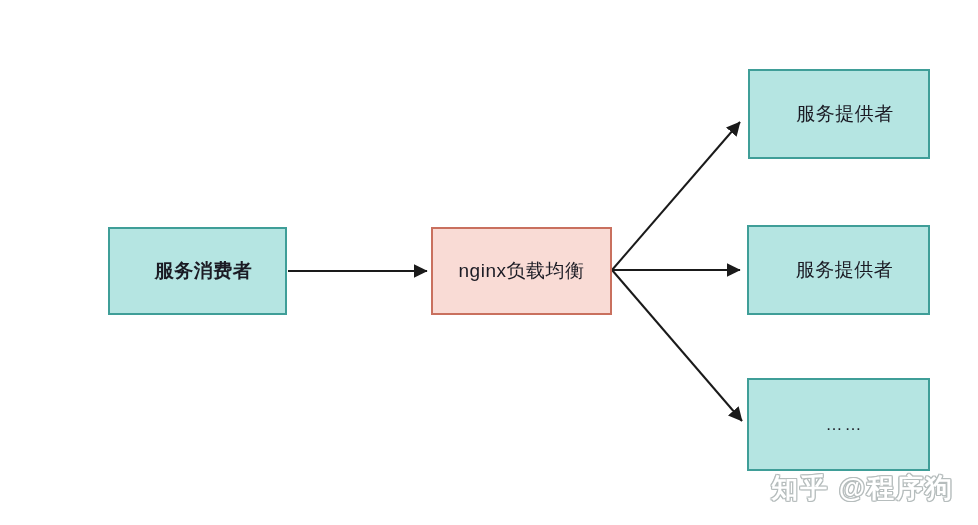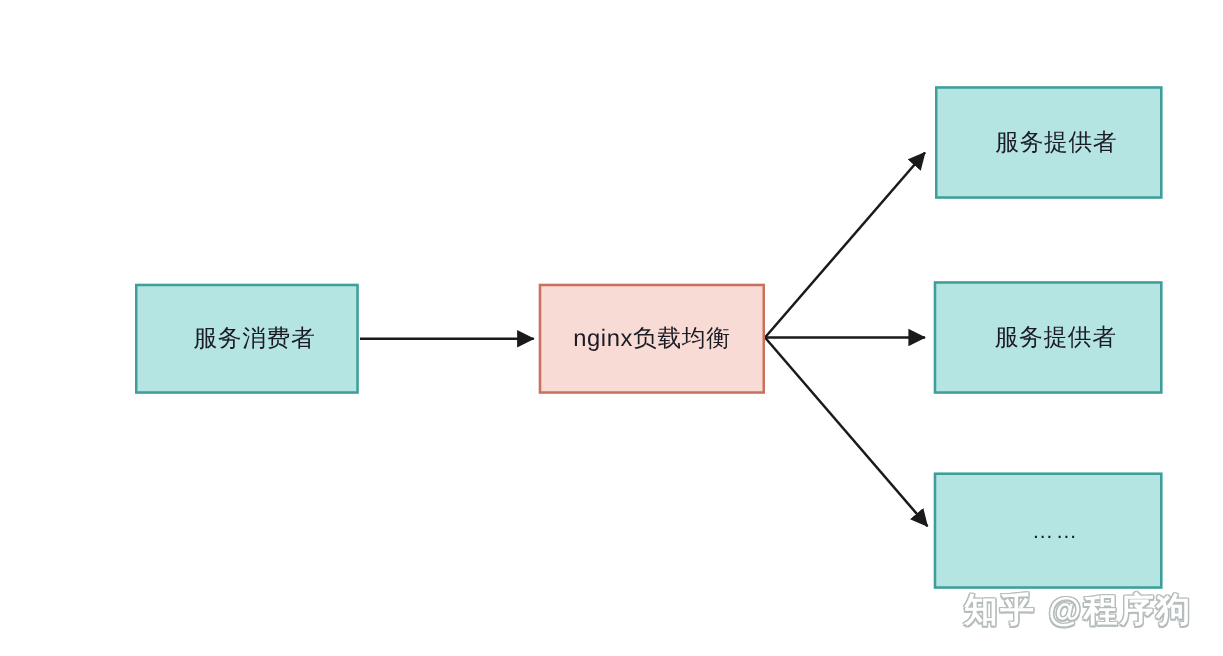--- a/index.html
+++ b/index.html
@@ -29,21 +29,21 @@
   }
   .node.teal {
     background: var(--node-teal-fill, #b5e5e2);
     border-color: var(--node-teal-border, #3f9e98);
     padding-left: 12px;
   }
   .node.pink {
     background: var(--node-pink-fill, #f9dbd5);
     border-color: var(--node-pink-border, #c9705e);
   }
-  #node-consumer  { left: 108px; top: 227px; width: 179px; height: 88px; }
+  #node-consumer  { left: 108px; top: 227px; width: 179px; height: 88px; font-weight: bold; }
   #node-nginx     { left: 431px; top: 227px; width: 181px; height: 88px; }
   #node-provider1 { left: 748px; top:  69px; width: 182px; height: 90px; }
   #node-provider2 { left: 747px; top: 225px; width: 183px; height: 90px; }
   #node-more      { left: 747px; top: 378px; width: 183px; height: 93px; font-size: 17px; letter-spacing: 2px; }
 
   svg.arrows {
     position: absolute;
     left: 0; top: 0;
     width: 978px; height: 525px;
     pointer-events: none;

